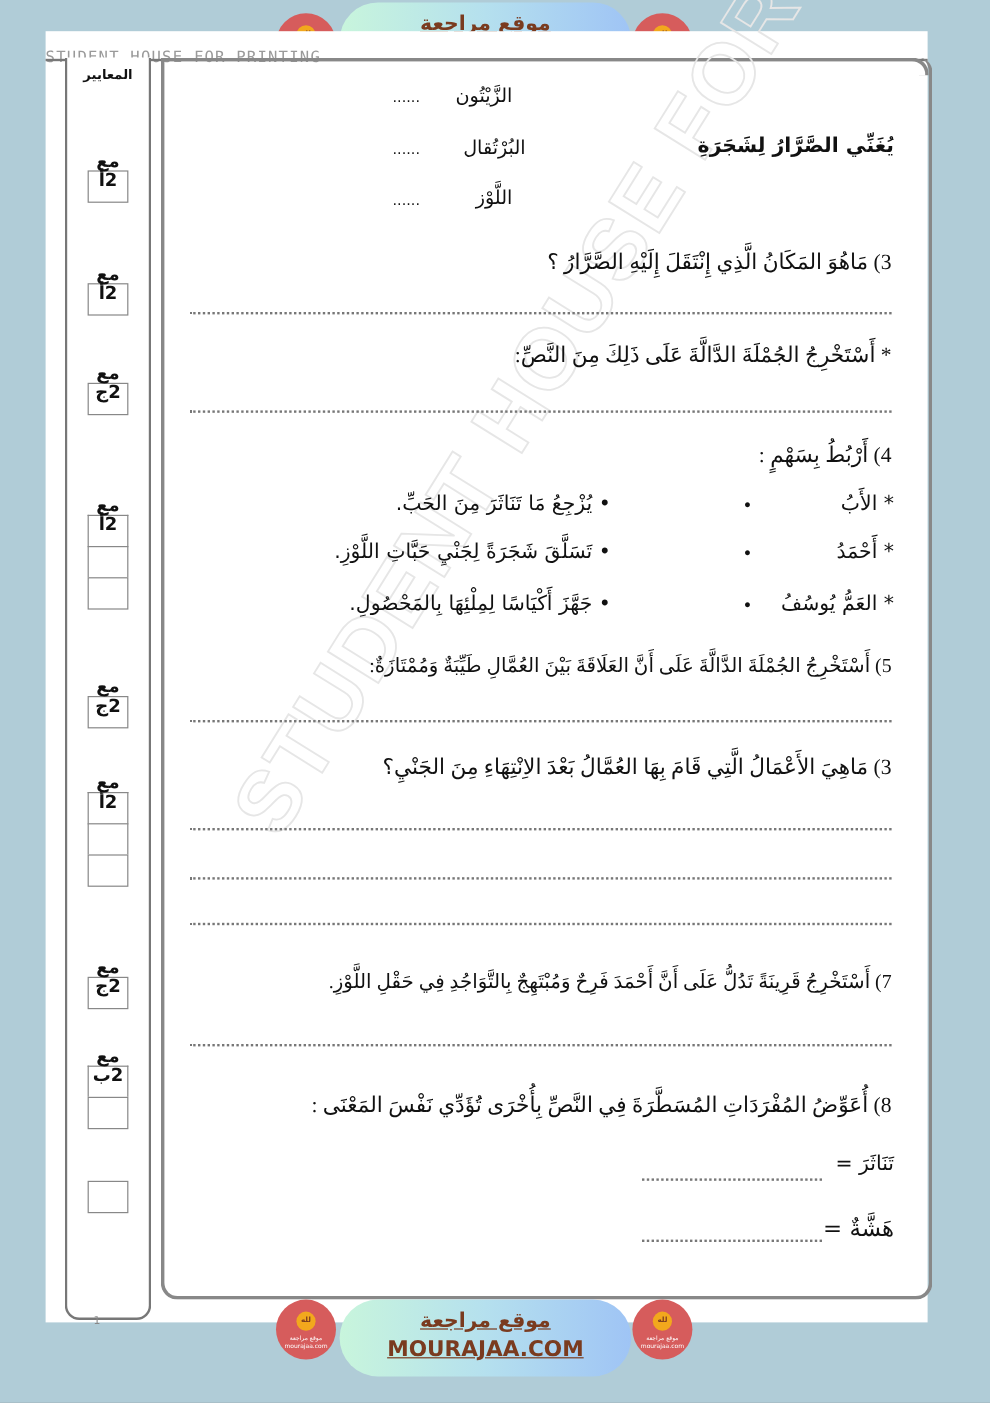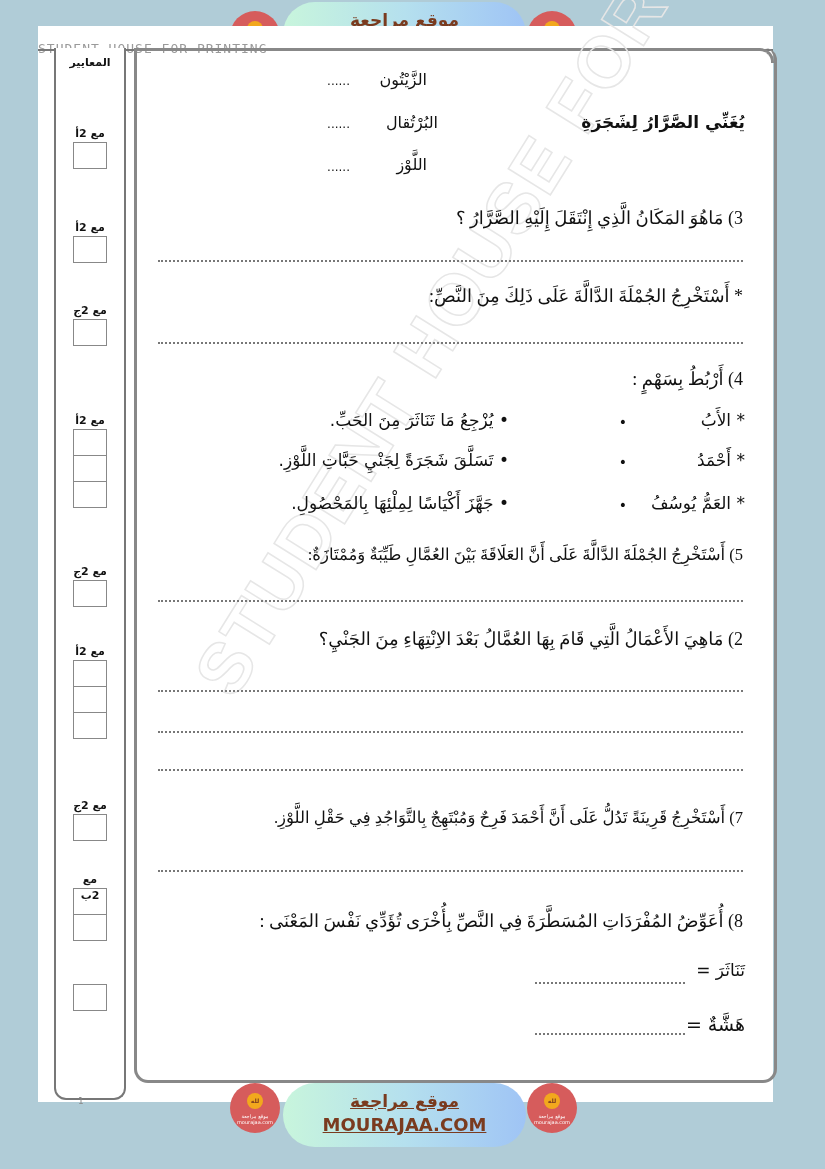--- a/index.html
+++ b/index.html
@@ -21,21 +21,21 @@
   .criteria-col {
     position:absolute; left:16px; top:22px; width:68px; height:1050px;
     border:2px solid #777; border-top:none; border-radius:0 0 12px 12px;
     background:#fff;
   }
   .criteria-title {
     position:absolute; left:0; top:8px; width:68px; text-align:center;
     font-size:11px; font-weight:bold; color:#111; direction:rtl;
   }
   .crit-group { position:absolute; left:17px; width:34px; }
-  .crit-label { font-size:11px; font-weight:bold; color:#111; direction:rtl; text-align:center; height:16px; line-height:16px; }
+  .crit-label { font-size:15px; font-weight:bold; color:#111; direction:rtl; text-align:center; height:16px; line-height:16px; }
   .crit-box { width:32px; height:25px; border:1px solid #888; border-bottom:none; }
   .crit-box:last-child { border-bottom:1px solid #888; }
   .main-frame {
     position:absolute; left:96px; top:22px; width:637px; height:1032px;
     border:3px solid #888; border-top:none; border-radius:0 12px 14px 14px;
   }
   .main-frame-top {
     position:absolute; left:96px; top:22px; width:637px; height:12px;
     border-top:3px solid #888; border-right:3px solid #888; border-radius:0 14px 0 0;
   }
@@ -162,21 +162,21 @@
   <span class="bullet" style="right:118px;top:414px;">•</span>
   <span class="bullet" style="right:118px;top:454px;">•</span>
   <span class="bullet" style="right:118px;top:497px;">•</span>
   <div class="word" style="right:236px;top:410px;font-size:17px;">• يُزْجِعُ مَا تَنَاثَرَ مِنَ الحَبِّ.</div>
   <div class="word" style="right:236px;top:493px;font-size:17px;">• جَهَّزَ أَكْيَاسًا لِمِلْئِهَا بِالمَحْصُولِ.</div>
   <div class="word" style="right:236px;top:450px;font-size:17px;">• تَسَلَّقَ شَجَرَةً لِجَنْيِ حَبَّاتِ اللَّوْزِ.</div>
 
   <div class="q" style="top:545px;font-size:16.5px;">5) أَسْتَخْرِجُ الجُمْلَةَ الدَّالَّةَ عَلَى أَنَّ العَلَاقَةَ بَيْنَ العُمَّالِ طَيِّبَةٌ وَمُمْتَازَةٌ:</div>
   <div class="dots-line" style="top:600px;left:8px;width:585px;"></div>
 
-  <div class="q" style="top:628px;">2) مَاهِيَ الأَعْمَالُ الَّتِي قَامَ بِهَا العُمَّالُ بَعْدَ الاِنْتِهَاءِ مِنَ الجَنْيِ؟</div>
+  <div class="q" style="top:628px;">3) مَاهِيَ الأَعْمَالُ الَّتِي قَامَ بِهَا العُمَّالُ بَعْدَ الاِنْتِهَاءِ مِنَ الجَنْيِ؟</div>
   <div class="dots-line" style="top:690px;left:8px;width:585px;"></div>
   <div class="dots-line" style="top:731px;left:8px;width:585px;"></div>
   <div class="dots-line" style="top:769px;left:8px;width:585px;"></div>
 
   <div class="q" style="top:808px;font-size:16.5px;">7) أَسْتَخْرِجُ قَرِينَةً تَدُلُّ عَلَى أَنَّ أَحْمَدَ فَرِحٌ وَمُبْتَهِجٌ بِالتَّوَاجُدِ فِي حَقْلِ اللَّوْزِ.</div>
   <div class="dots-line" style="top:870px;left:8px;width:585px;"></div>
 
   <div class="q" style="top:910px;margin-left:44px;">8) أُعَوِّضُ المُفْرَدَاتِ المُسَطَّرَةَ فِي النَّصِّ بِأُخْرَى تُؤَدِّي نَفْسَ المَعْنَى :</div>
   <div class="word" style="right:0;top:960px;font-size:17px;">تَنَاثَرَ =</div>
   <div class="short-dots" style="top:982px;left:385px;width:150px;"></div>

